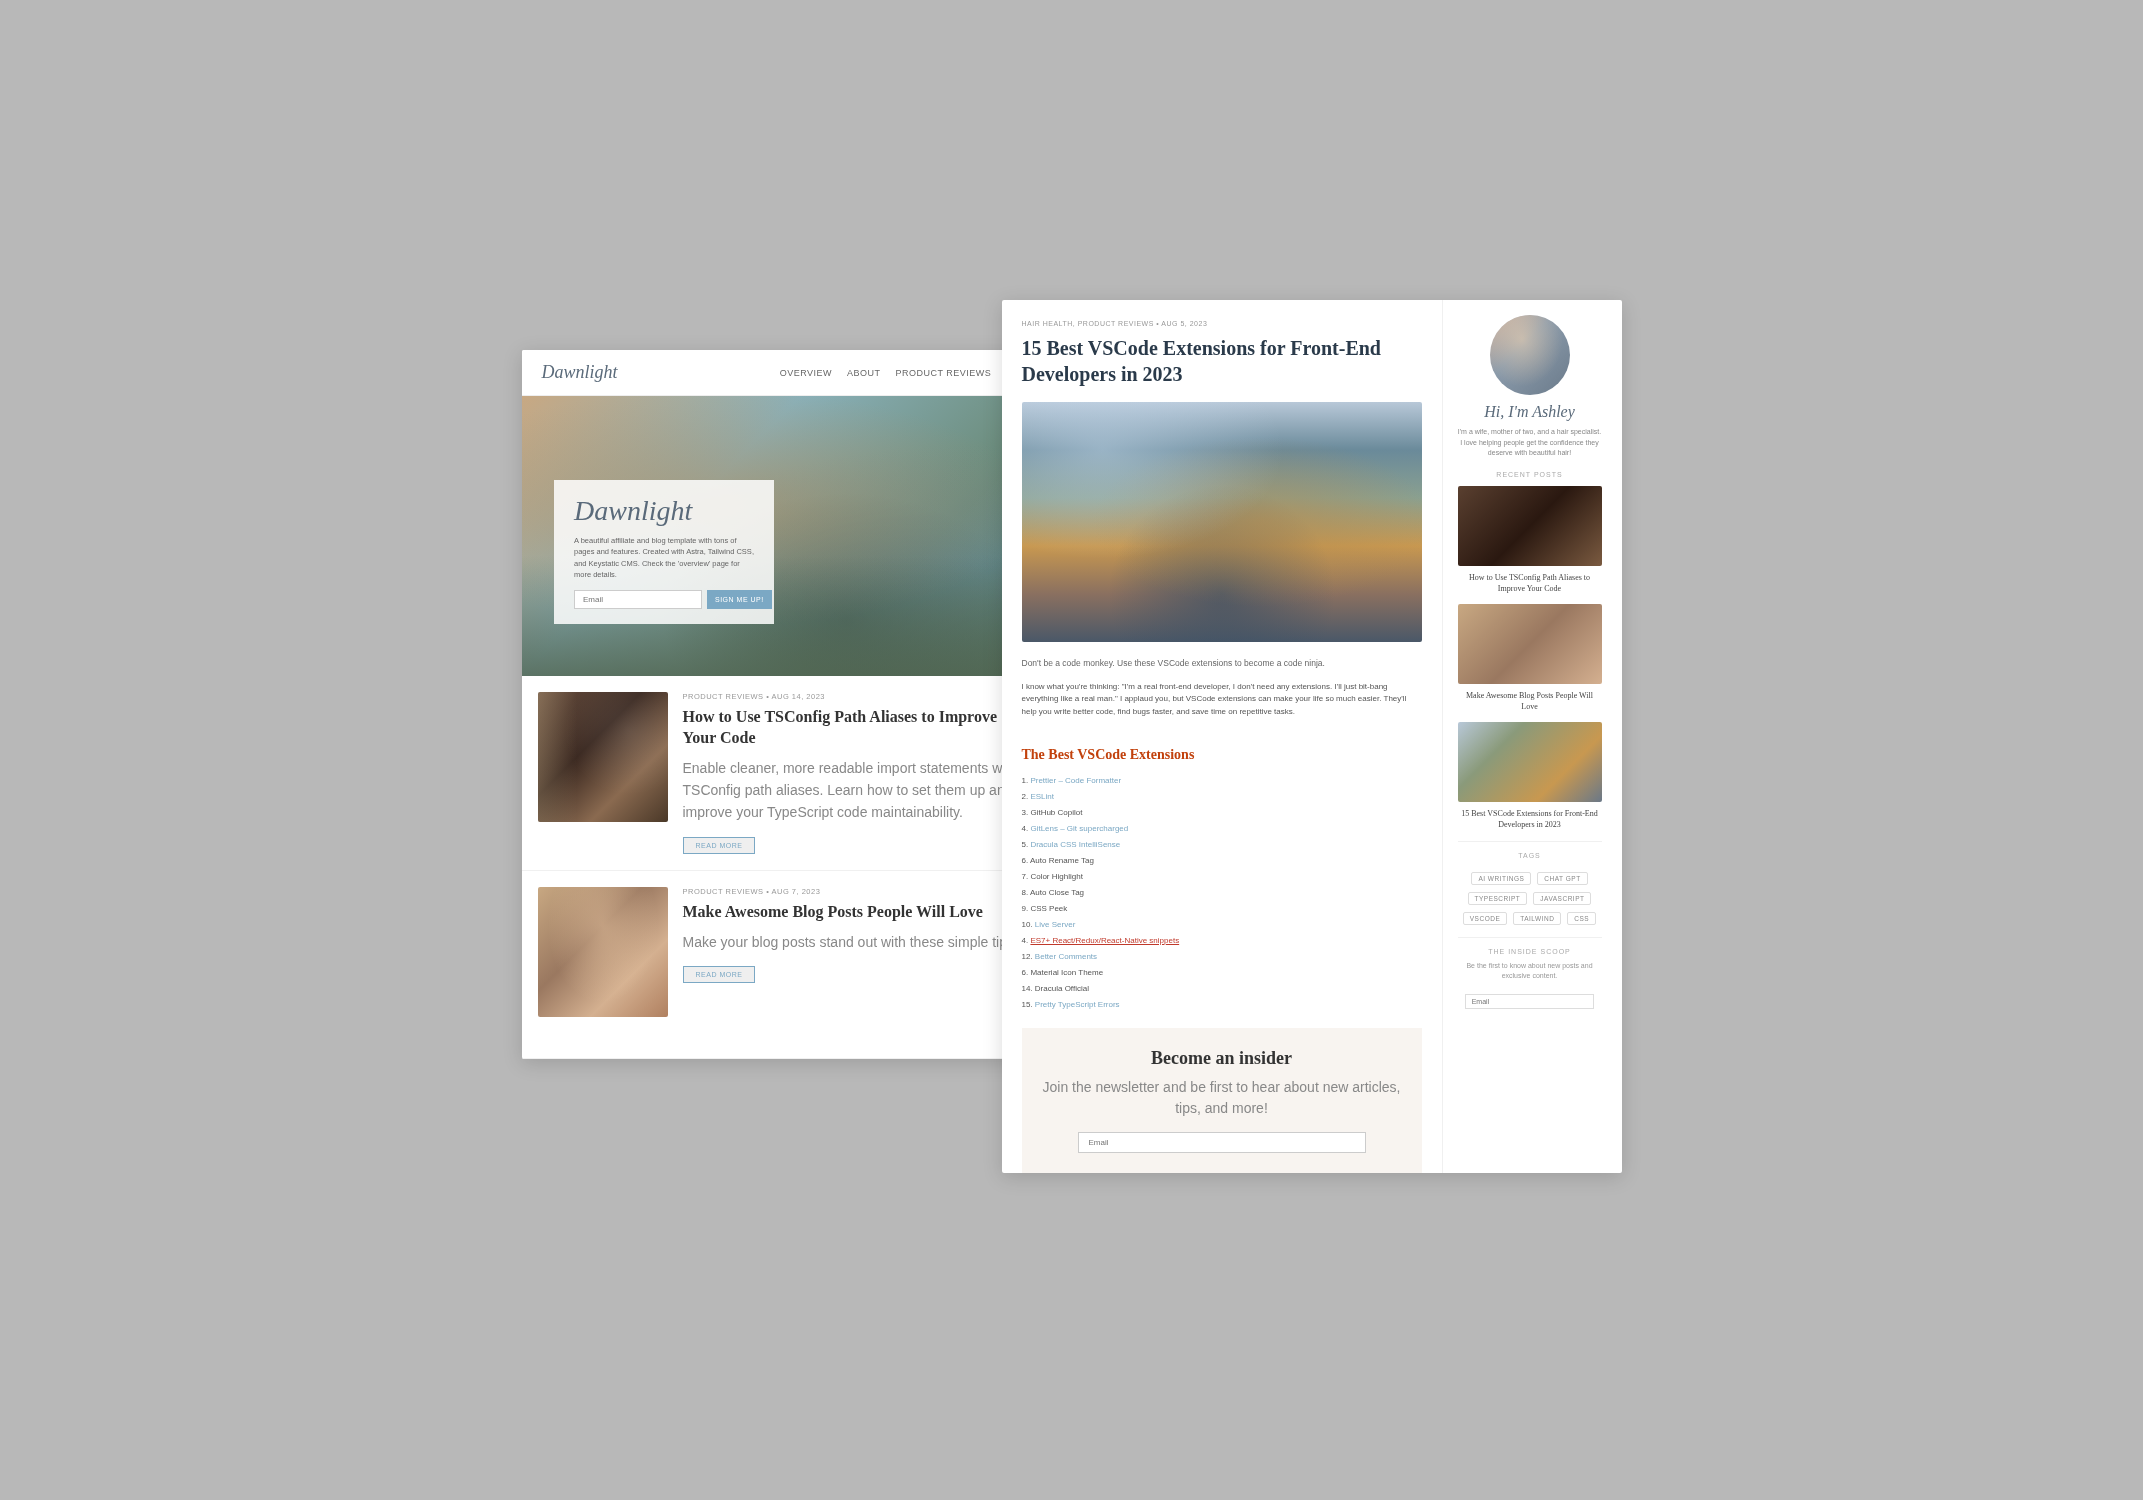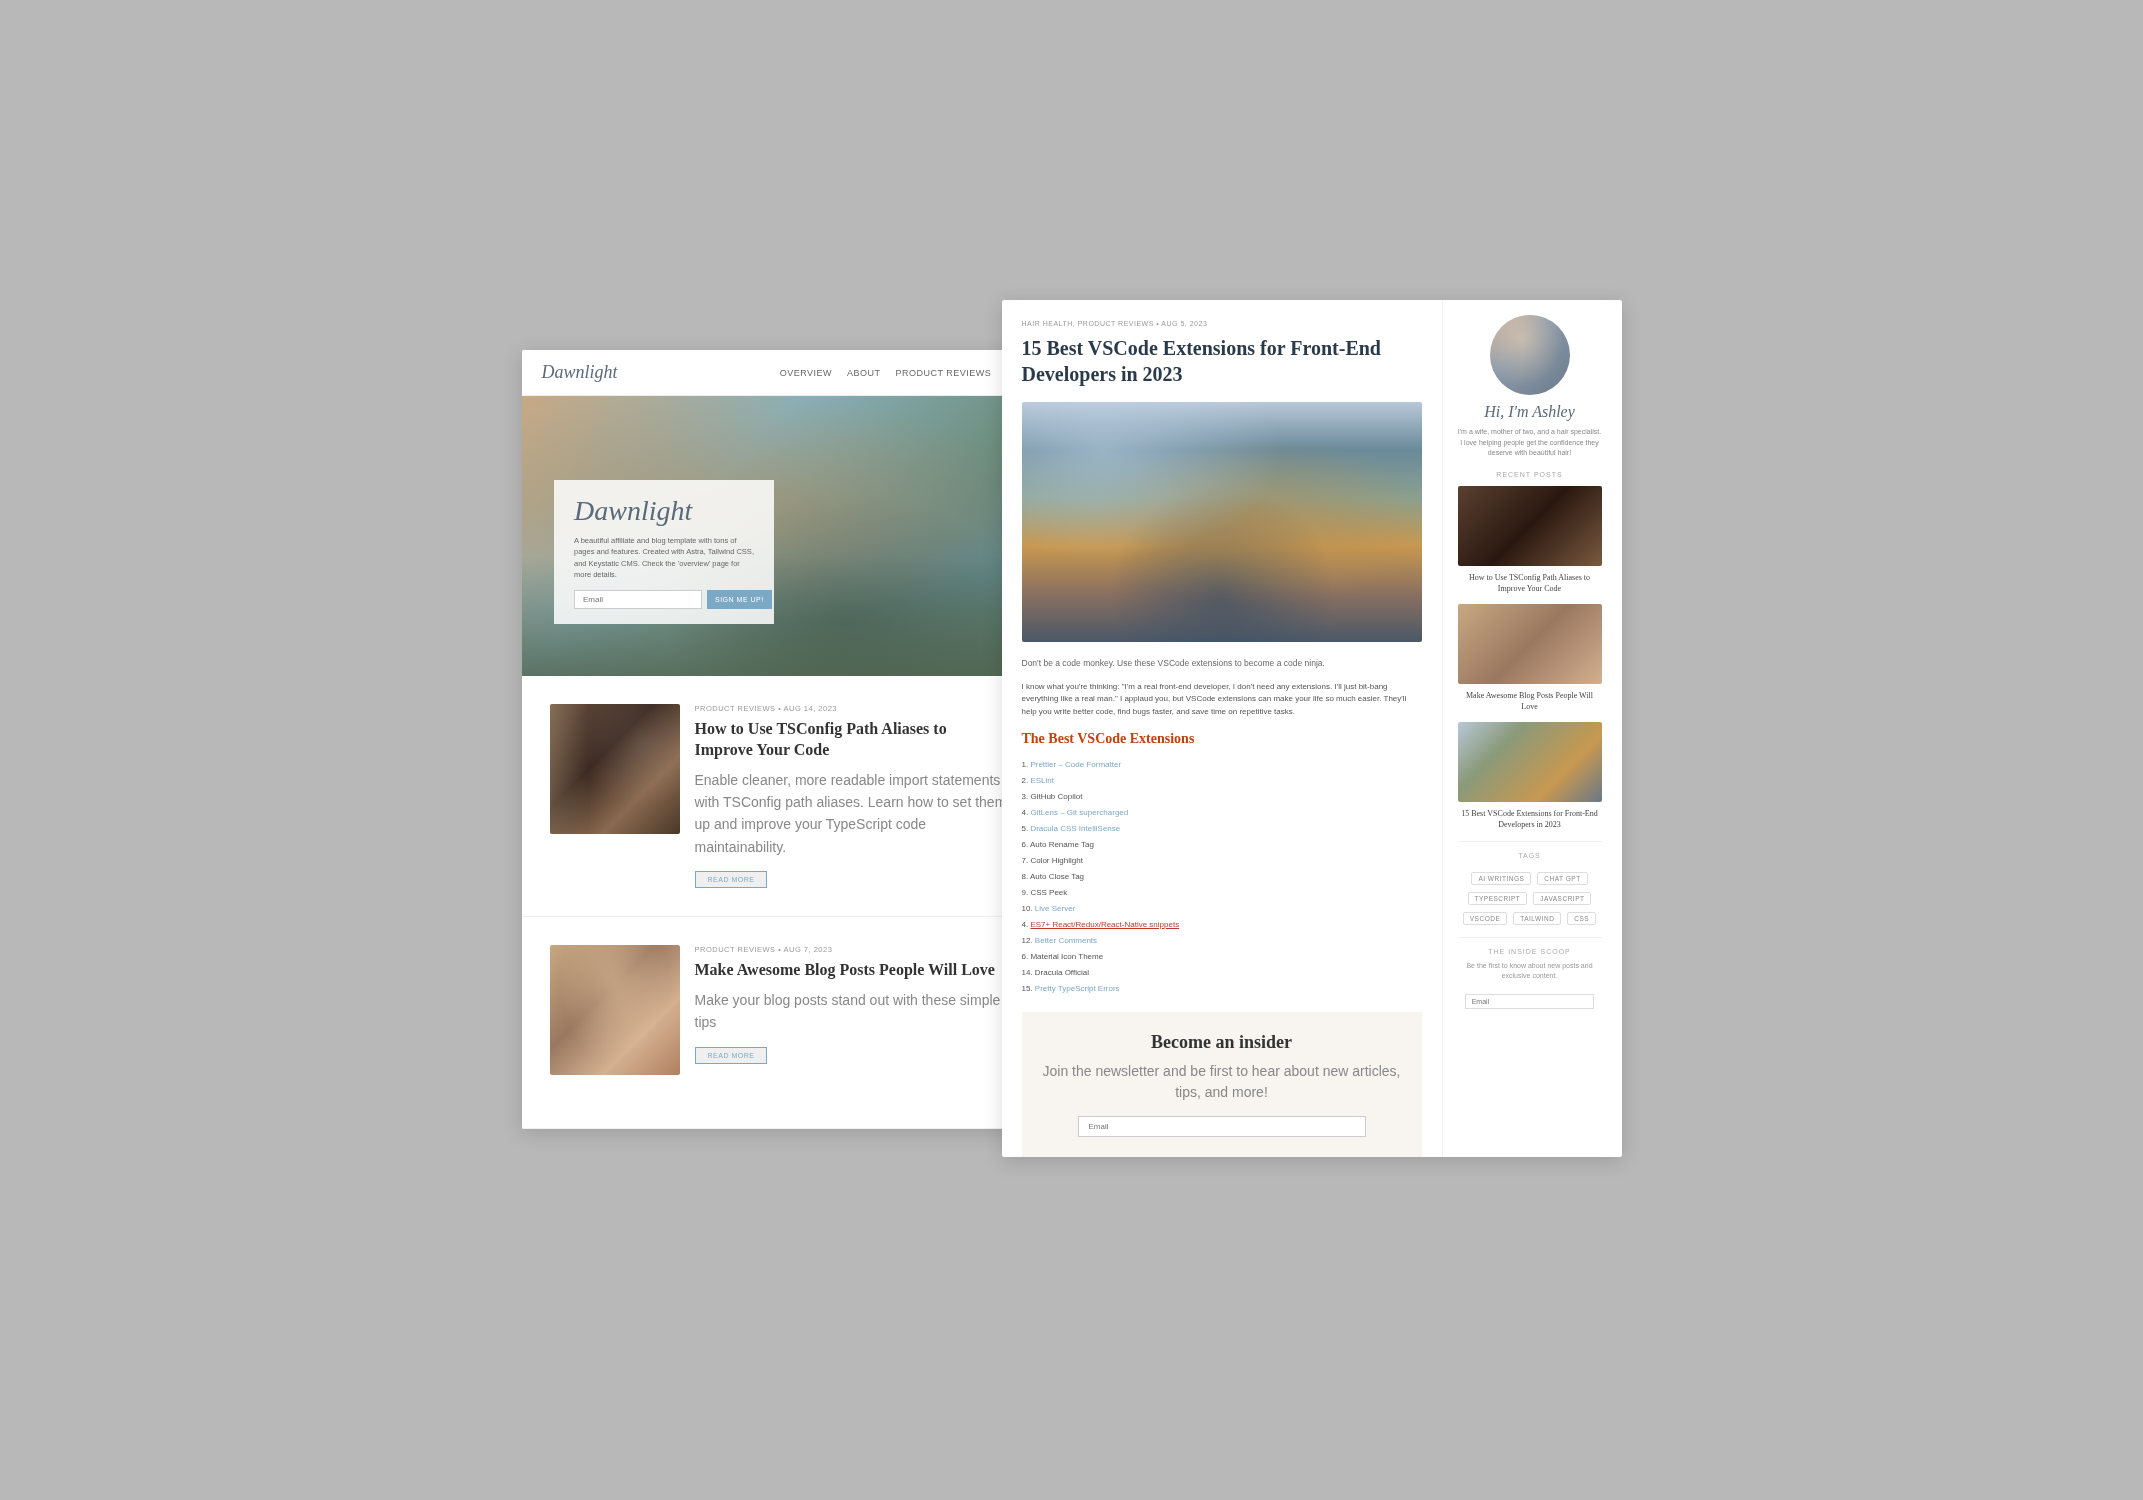--- a/index.html
+++ b/index.html
@@ -148,21 +148,21 @@
       text-transform: uppercase;
       cursor: pointer;
       white-space: nowrap;
     }
 
     .blog-posts-section {
       padding: 0;
     }
     .blog-post-card {
       display: flex;
-      padding: 28px;
+      padding: 16px;
       border-bottom: 1px solid #f0f0f0;
       align-items: flex-start;
       gap: 15px;
     }
     .post-thumb {
       width: 130px;
       height: 130px;
       flex-shrink: 0;
       overflow: hidden;
       border-radius: 2px;
@@ -282,21 +282,21 @@
       font-size: 8.5px;
       color: #666;
       line-height: 1.6;
       margin-bottom: 10px;
     }
     .article-body {
       font-family: Arial, sans-serif;
       font-size: 8px;
       color: #555;
       line-height: 1.6;
-      margin-bottom: 12px;
+      margin-bottom: 28px;
     }
     .section-heading {
       font-size: 14px;
       color: #c2410c;
       margin-bottom: 10px;
       font-family: Georgia, serif;
     }
     .extensions-list {
       list-style: none;
       padding: 0;

